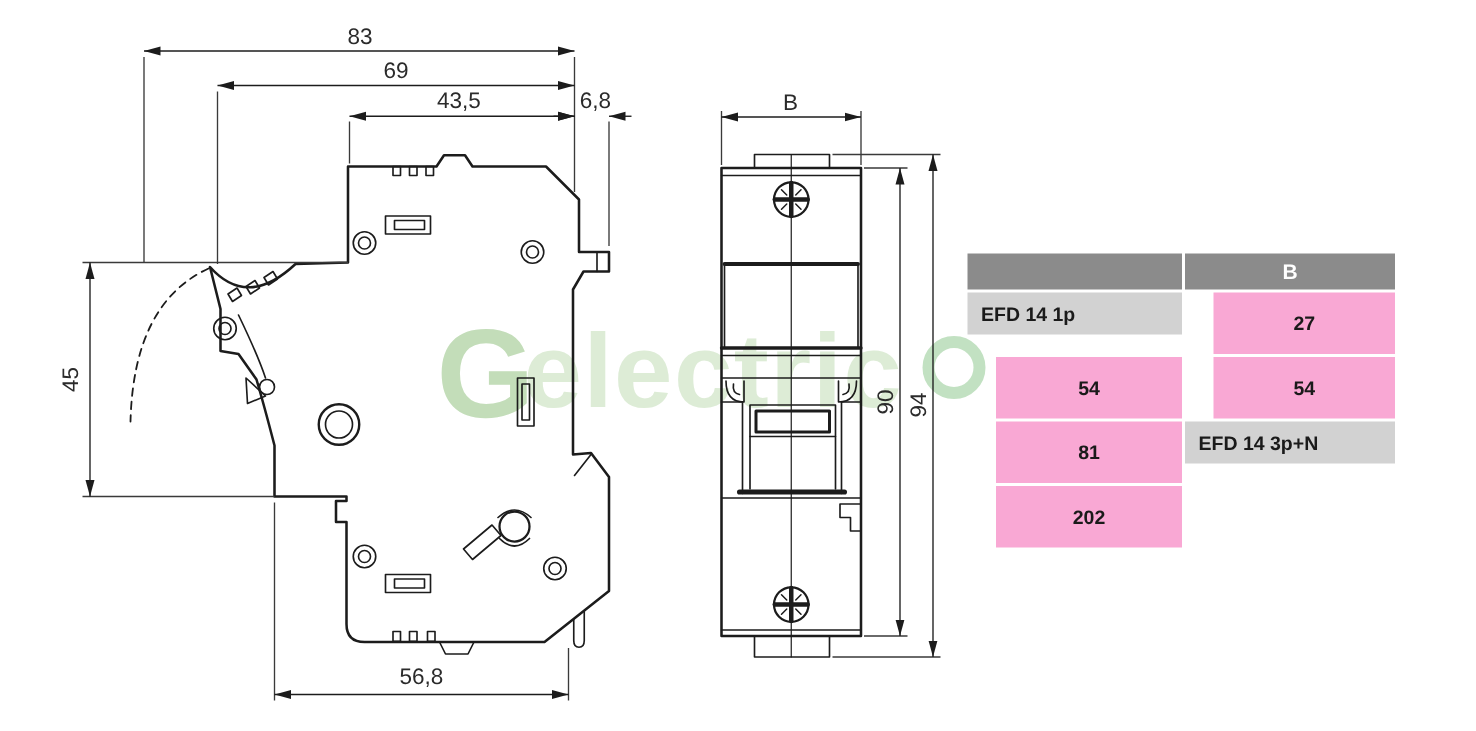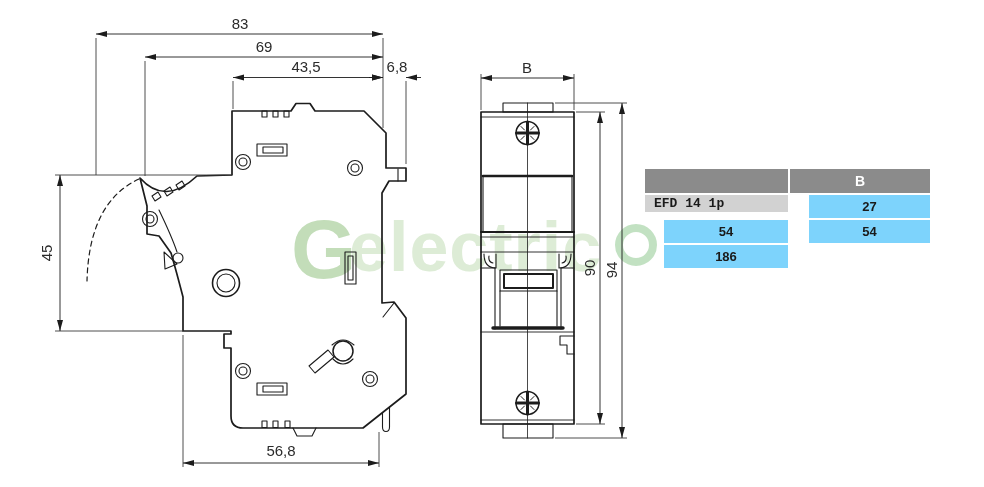--- a/index.html
+++ b/index.html
@@ -15,22 +15,22 @@
            border:8px solid #90c890;opacity:.55;}
   
   #drawing{position:absolute;left:0;top:0;z-index:1;}
   .dimtext{font-family:"Liberation Sans",sans-serif;font-size:15px;fill:#2b2b2b;}
   
   #spec-table{position:absolute;left:645px;top:169px;z-index:2;display:grid;
               grid-template-columns:143px 140px;gap:2px;font-size:13px;font-weight:700;
               color:#1a1a1a;}
   .th{height:24px;background:#8b8b8b;}
   .th.val{display:flex;align-items:center;justify-content:center;color:#ffffff;font-size:14px;}
-  .td-model{height:17px;background:#d2d2d2;display:flex;align-items:center;padding-left:9px;font-family:Liberation Mono, monospace;}
-  .td-val{height:23px;background:#7dd3fc;display:flex;align-items:center;justify-content:center;margin-left:19px;}
+  .td-model{height:28px;background:#d2d2d2;display:flex;align-items:center;padding-left:9px;}
+  .td-val{height:41px;background:#f9a8d4;display:flex;align-items:center;justify-content:center;margin-left:19px;}
 </style>
 </head>
 <body>
 
 <div id="stage">
 
   <div id="watermark">
     <div class="wm-logo">G</div>
     <div class="wm-text">electric</div>
     <div class="wm-ring"></div>
@@ -206,17 +206,19 @@
     <div class="th"></div>
     <div class="th val">B</div>
 
     <div class="td-model">EFD 14 1p</div>
     <div class="td-val">27</div>
 
     <div class="td-val">54</div>
 
     <div class="td-val">54</div>
 
-
-    <div class="td-val">186</div>
+    <div class="td-val">81</div>
+
+    <div class="td-model">EFD 14 3p+N</div>
+    <div class="td-val">202</div>
   </div>
 
 </div>
 
 </body></html>

